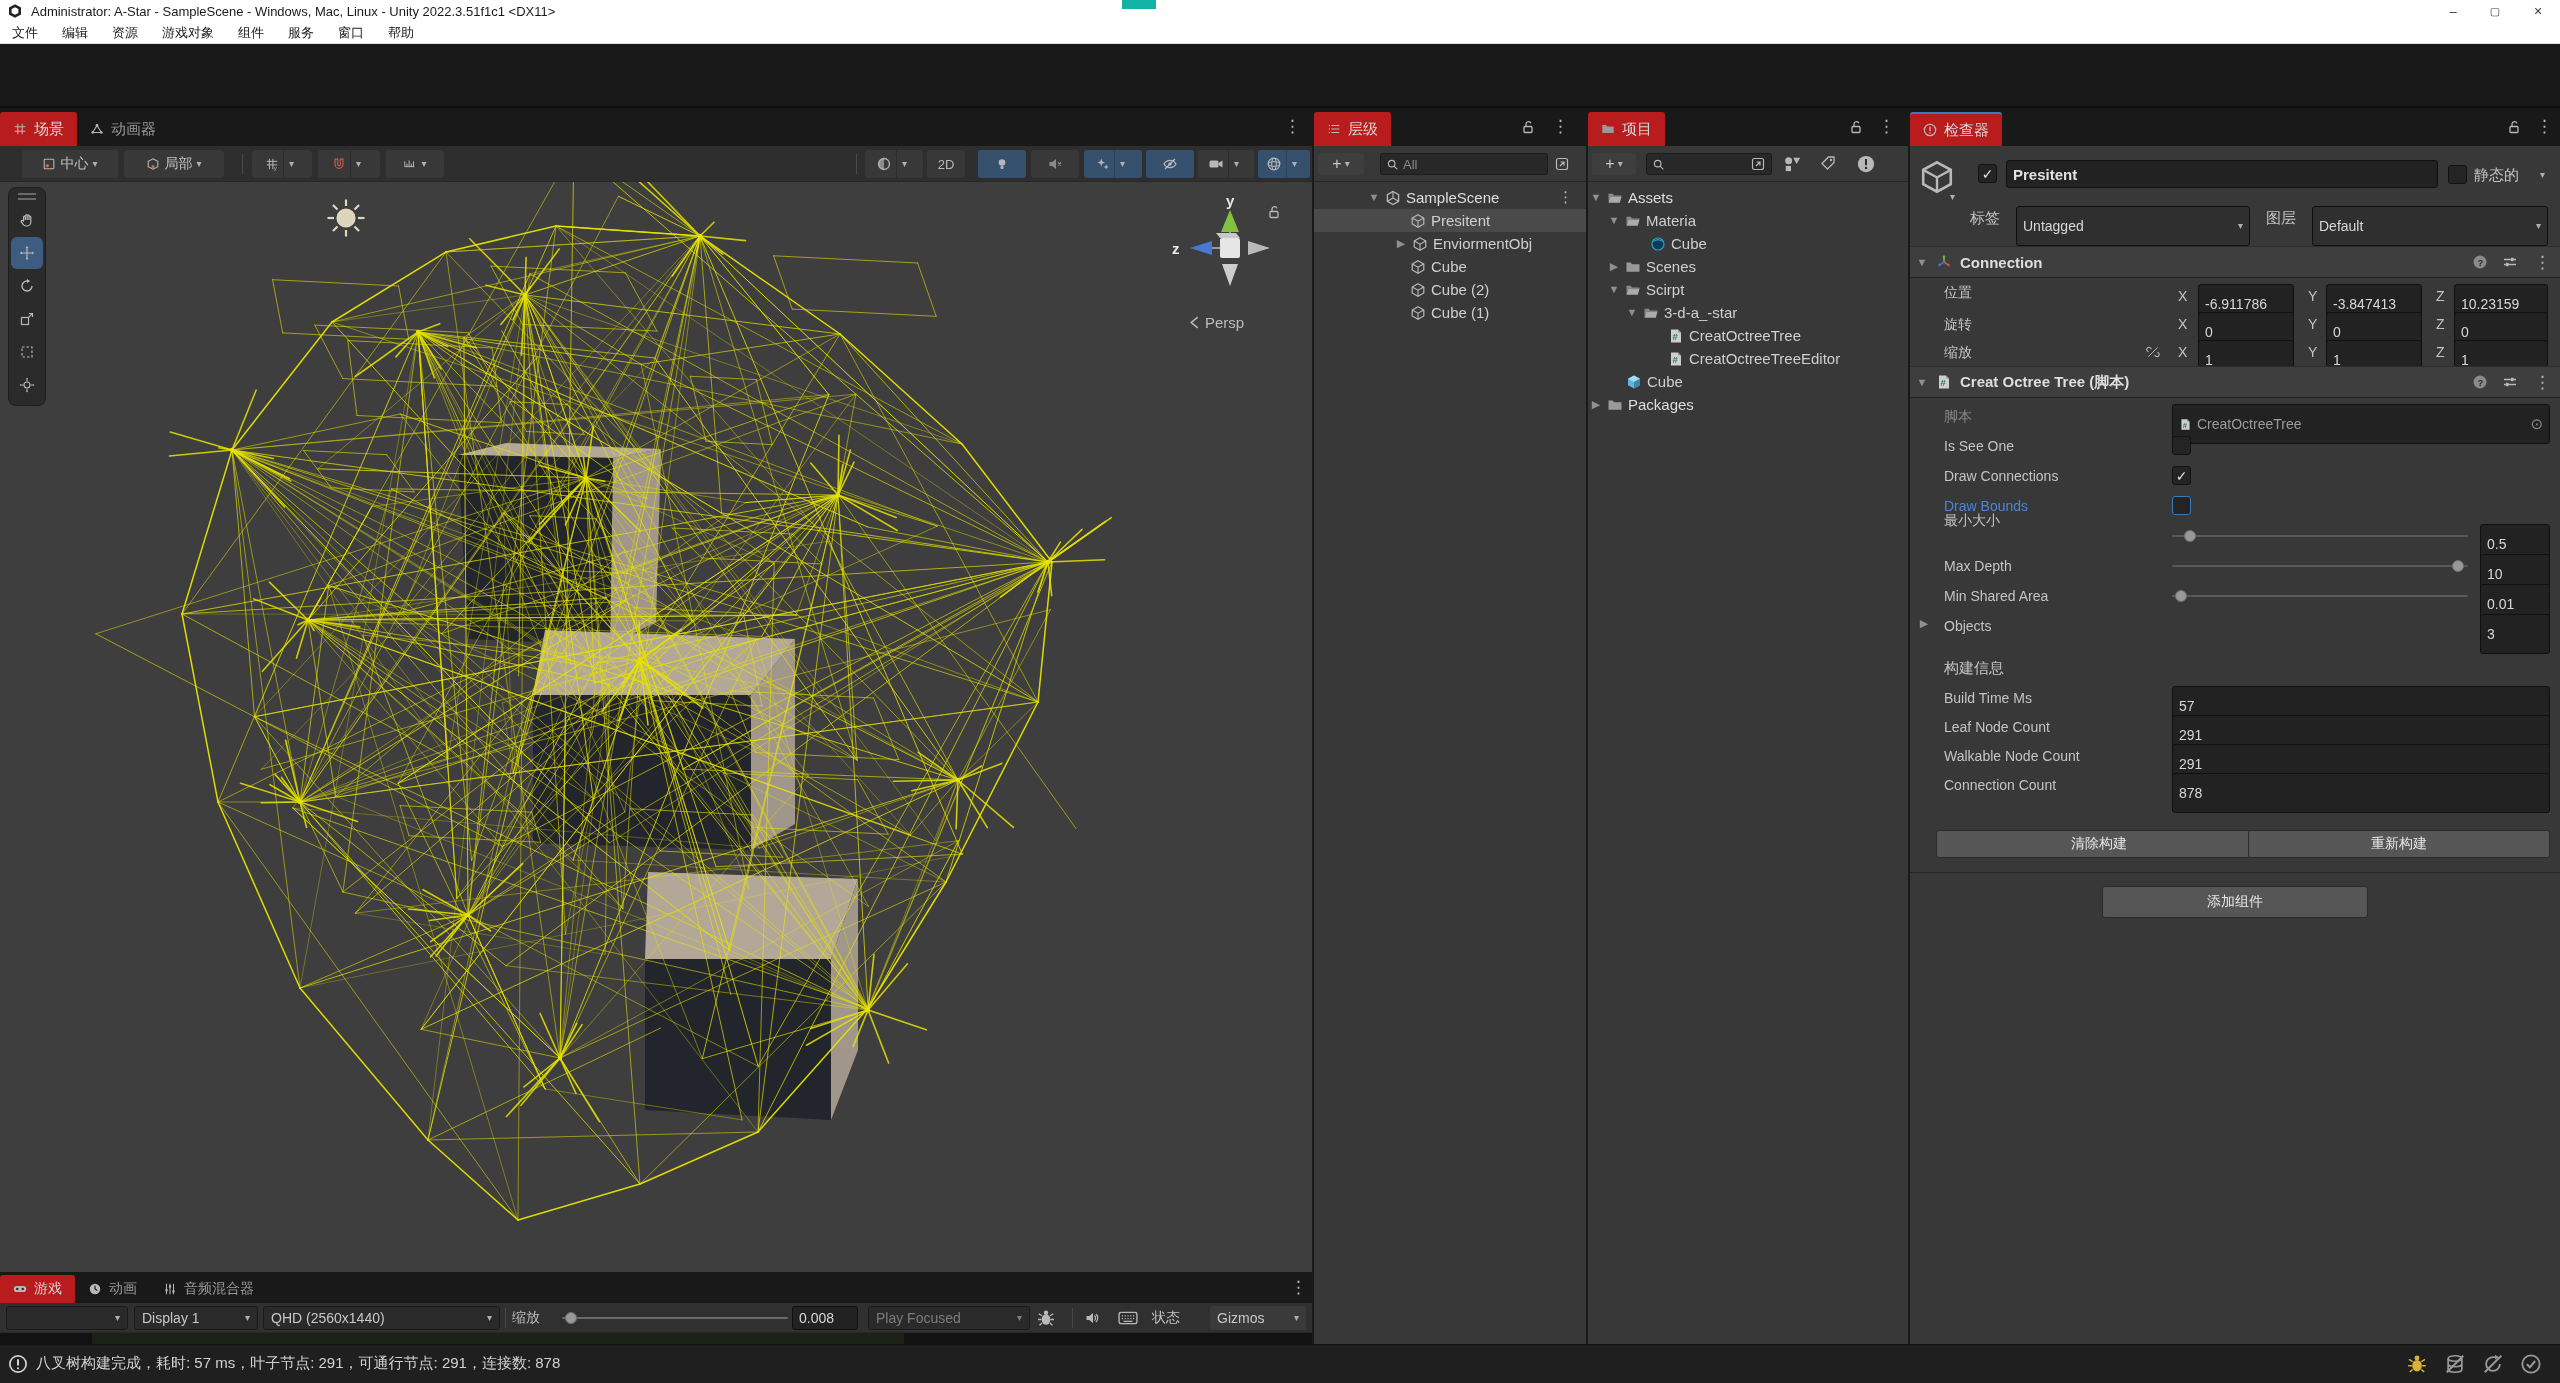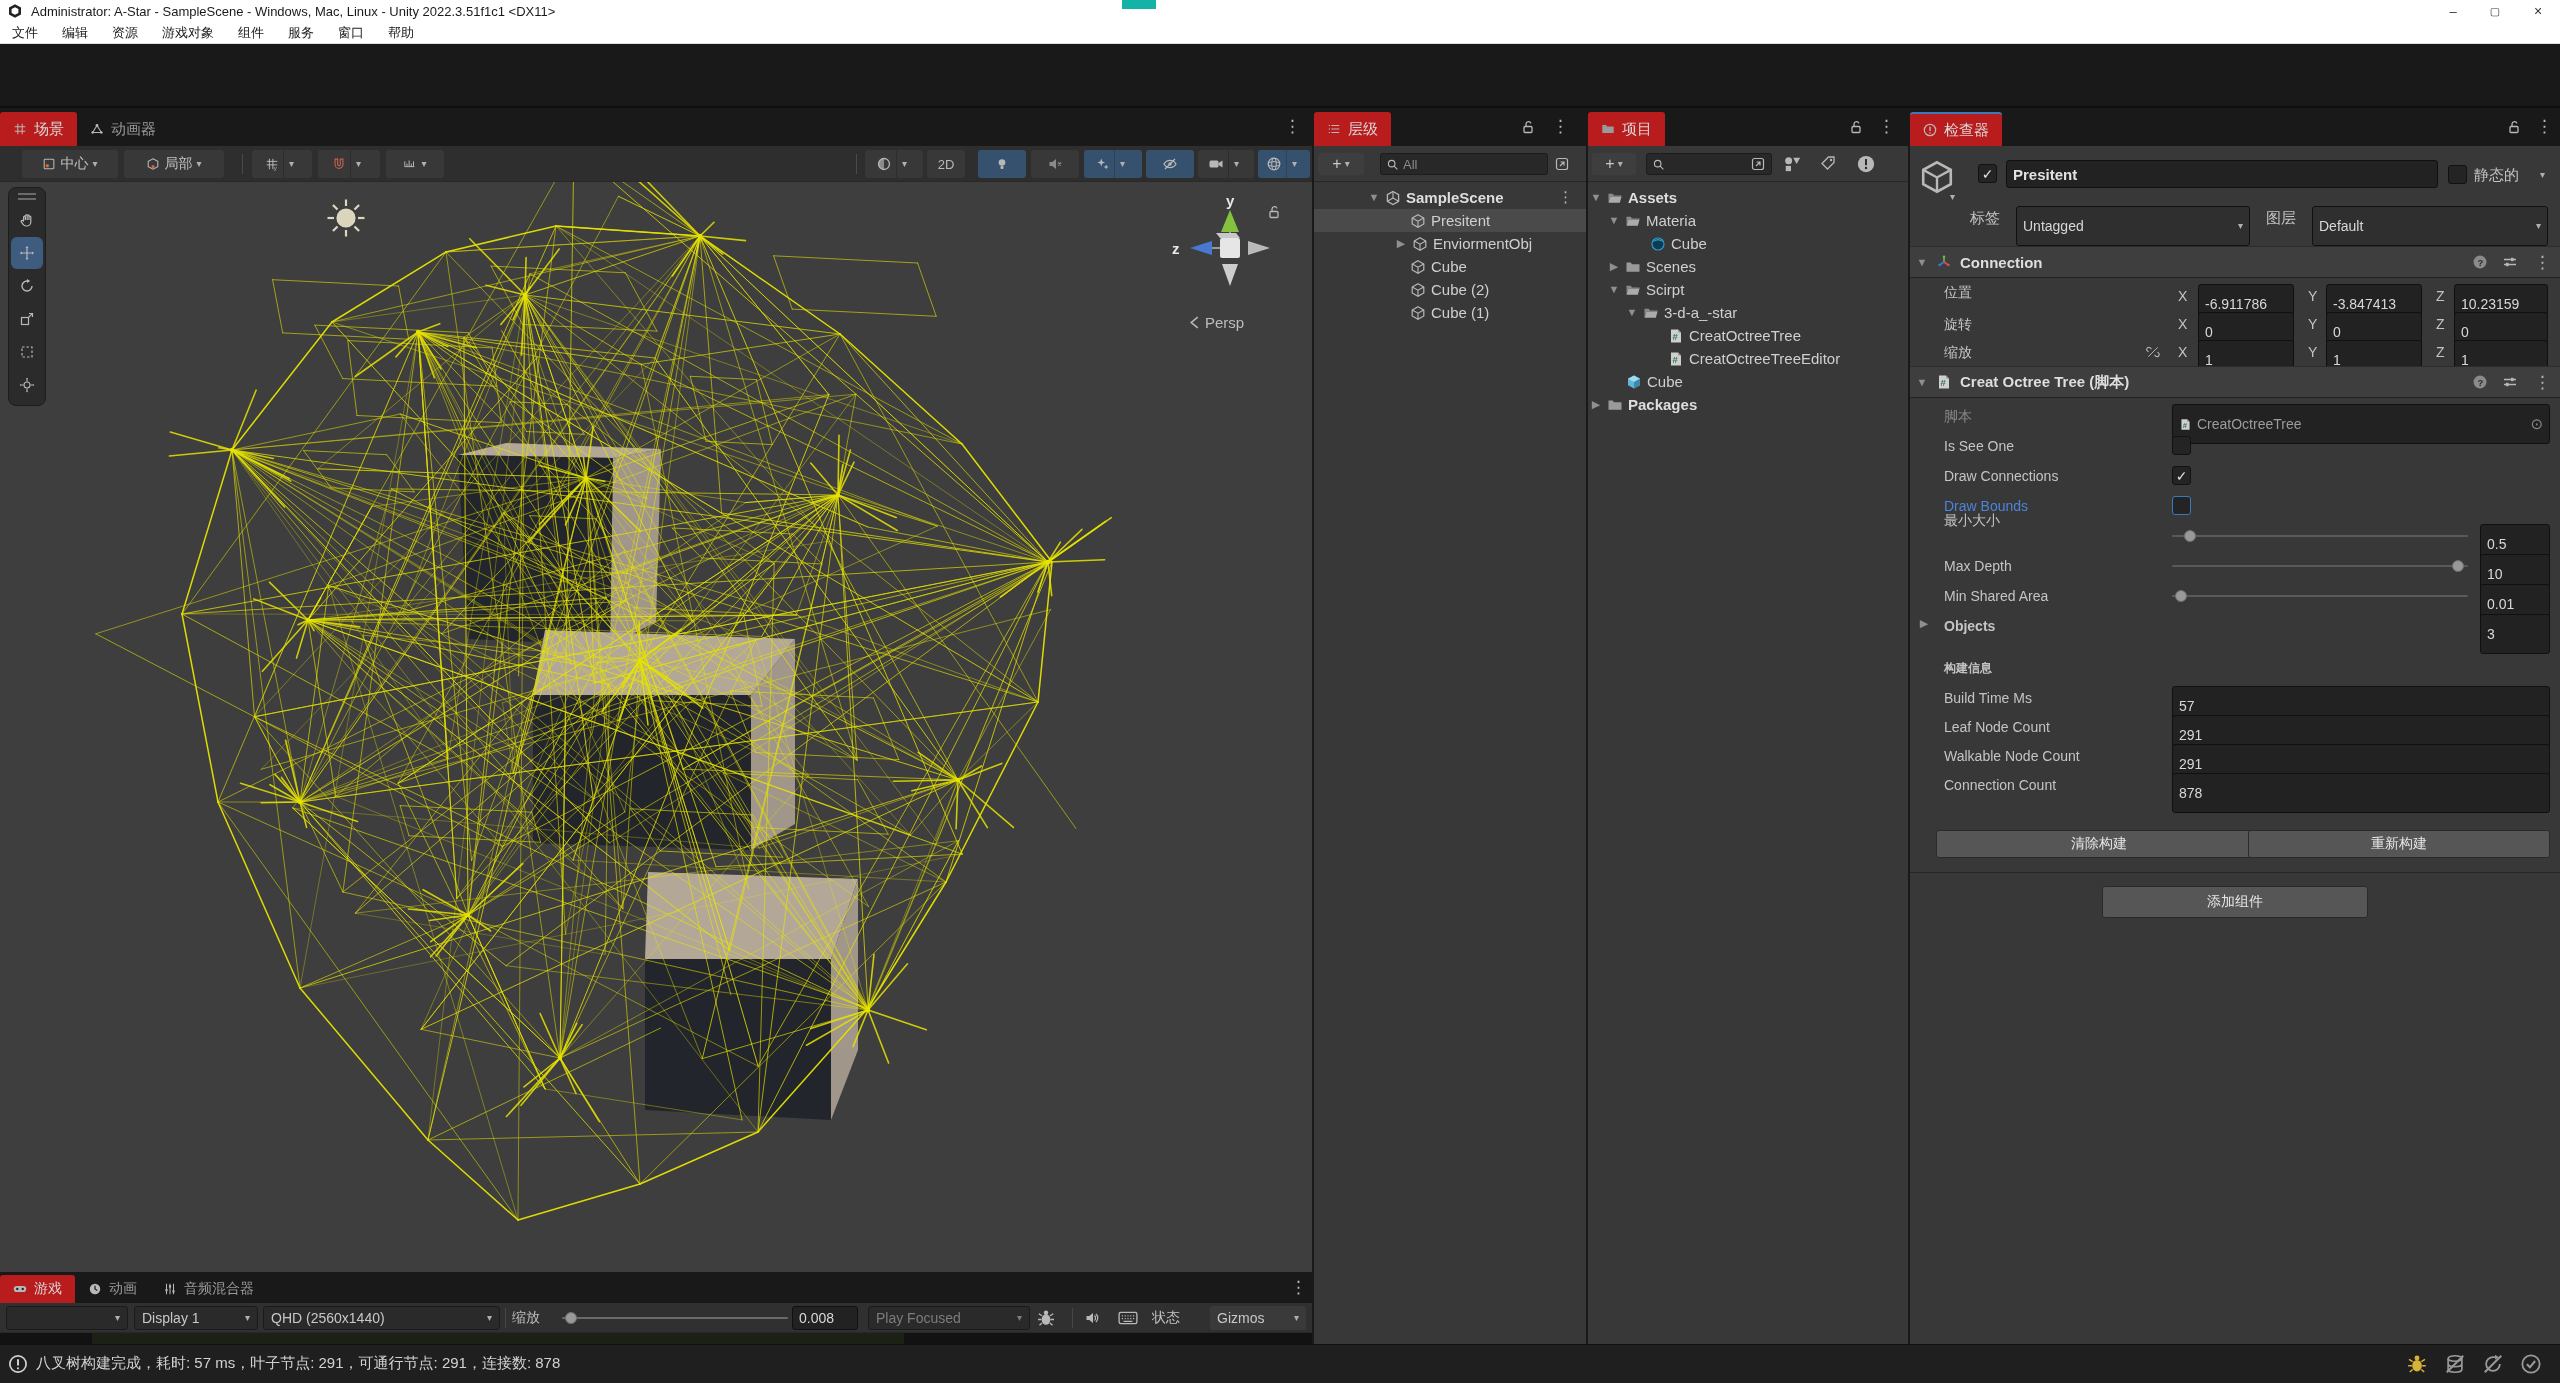--- a/index.html
+++ b/index.html
@@ -24,21 +24,21 @@
 .btn.blue{background:#2f5d87}
 
 .tabbar{position:absolute;background:#191919;display:flex;align-items:flex-end}
 .tab{height:34px;padding:0 13px;display:flex;align-items:center;gap:7px;font-size:15px;color:#9a9a9a;background:#191919;white-space:nowrap}
 .tab.on{background:#b91c1c;color:#d8d8d8;border-radius:3px 3px 0 0}
 .panel{position:absolute;background:#383838;overflow:hidden}
 .ptool{position:absolute;background:#383838;border-bottom:1px solid #282828;display:flex;align-items:center}
 .srch{position:absolute;background:#282828;border:1px solid #1c1c1c;border-radius:3px;display:flex;align-items:center;gap:4px;padding:0 5px;color:#8a8a8a;font-size:13px;height:22px}
 .trow{position:absolute;display:flex;align-items:center;gap:5px;font-size:15px;color:#cfcfcf;white-space:nowrap;height:23px}
 .trow .tlabel{line-height:23px}
-.bold{font-weight:bold;color:#dedede}
+.bold{font-weight:normal;color:#dedede}
 
 .lbl{position:absolute;font-size:14px;color:#c4c4c4;white-space:nowrap;height:24px;line-height:24px}
 .fld{position:absolute;background:#222222;border:1px solid #101010;border-radius:3px;color:#d8d8d8;font-size:14px;display:flex;align-items:center;padding:0 6px;height:40px;overflow:hidden;white-space:nowrap}
 .chk{position:absolute;width:19px;height:19px;background:#242424;border:1px solid #121212;border-radius:3px;display:flex;align-items:center;justify-content:center;color:#e4e4e4;font-size:14px}
 .chead{position:absolute;left:0;width:650px;height:32px;background:#3e3e3e;border-top:1px solid #2c2c2c;border-bottom:1px solid #222222;display:flex;align-items:center;gap:8px;padding:0 6px}
 .chead .ctitle{font-size:15px;font-weight:bold;color:#dedede}
 .ubtn{position:absolute;background:#565656;border:1px solid #2a2a2a;border-radius:3px;color:#e6e6e6;font-size:14px;display:flex;align-items:center;justify-content:center;cursor:pointer}
 .track{position:absolute;height:2px;background:#5a5a5a;border-radius:1px}
 .knob{position:absolute;width:12px;height:12px;border-radius:50%;background:#999999;border:1px solid #6e6e6e}
 .gdrop{position:absolute;background:#2a2a2a;border:1px solid #1a1a1a;border-radius:3px;height:24px;display:flex;align-items:center;justify-content:space-between;padding:0 7px;color:#c8c8c8;font-size:14px;top:3px}
@@ -1491,21 +1491,21 @@
   <div class="knob" style="left:542px;top:452px"></div>
   <div class="fld" style="left:570px;top:446px;width:70px">10</div>
   <span class="lbl" style="left:34px;top:476px">Min Shared Area</span>
   <div class="track" style="left:262px;top:487px;width:296px"></div>
   <div class="knob" style="left:265px;top:482px"></div>
   <div class="fld" style="left:570px;top:476px;width:70px">0.01</div>
   <span class="expander abs" style="left:8px;top:510px">▶</span>
   <span class="lbl bold" style="left:34px;top:506px">Objects</span>
   <div class="fld" style="left:570px;top:506px;width:70px">3</div>
 
-  <span class="lbl bold" style="left:34px;top:548px;font-size:12px">构建信息</span>
+  <span class="lbl bold" style="left:34px;top:548px;font-size:15px">构建信息</span>
   <span class="lbl" style="left:34px;top:578px">Build Time Ms</span>
   <div class="fld" style="left:262px;top:578px;width:378px">57</div>
   <span class="lbl" style="left:34px;top:607px">Leaf Node Count</span>
   <div class="fld" style="left:262px;top:607px;width:378px">291</div>
   <span class="lbl" style="left:34px;top:636px">Walkable Node Count</span>
   <div class="fld" style="left:262px;top:636px;width:378px">291</div>
   <span class="lbl" style="left:34px;top:665px">Connection Count</span>
   <div class="fld" style="left:262px;top:665px;width:378px">878</div>
 
   <div class="ubtn" style="left:26px;top:722px;width:326px;height:28px">清除构建</div>

